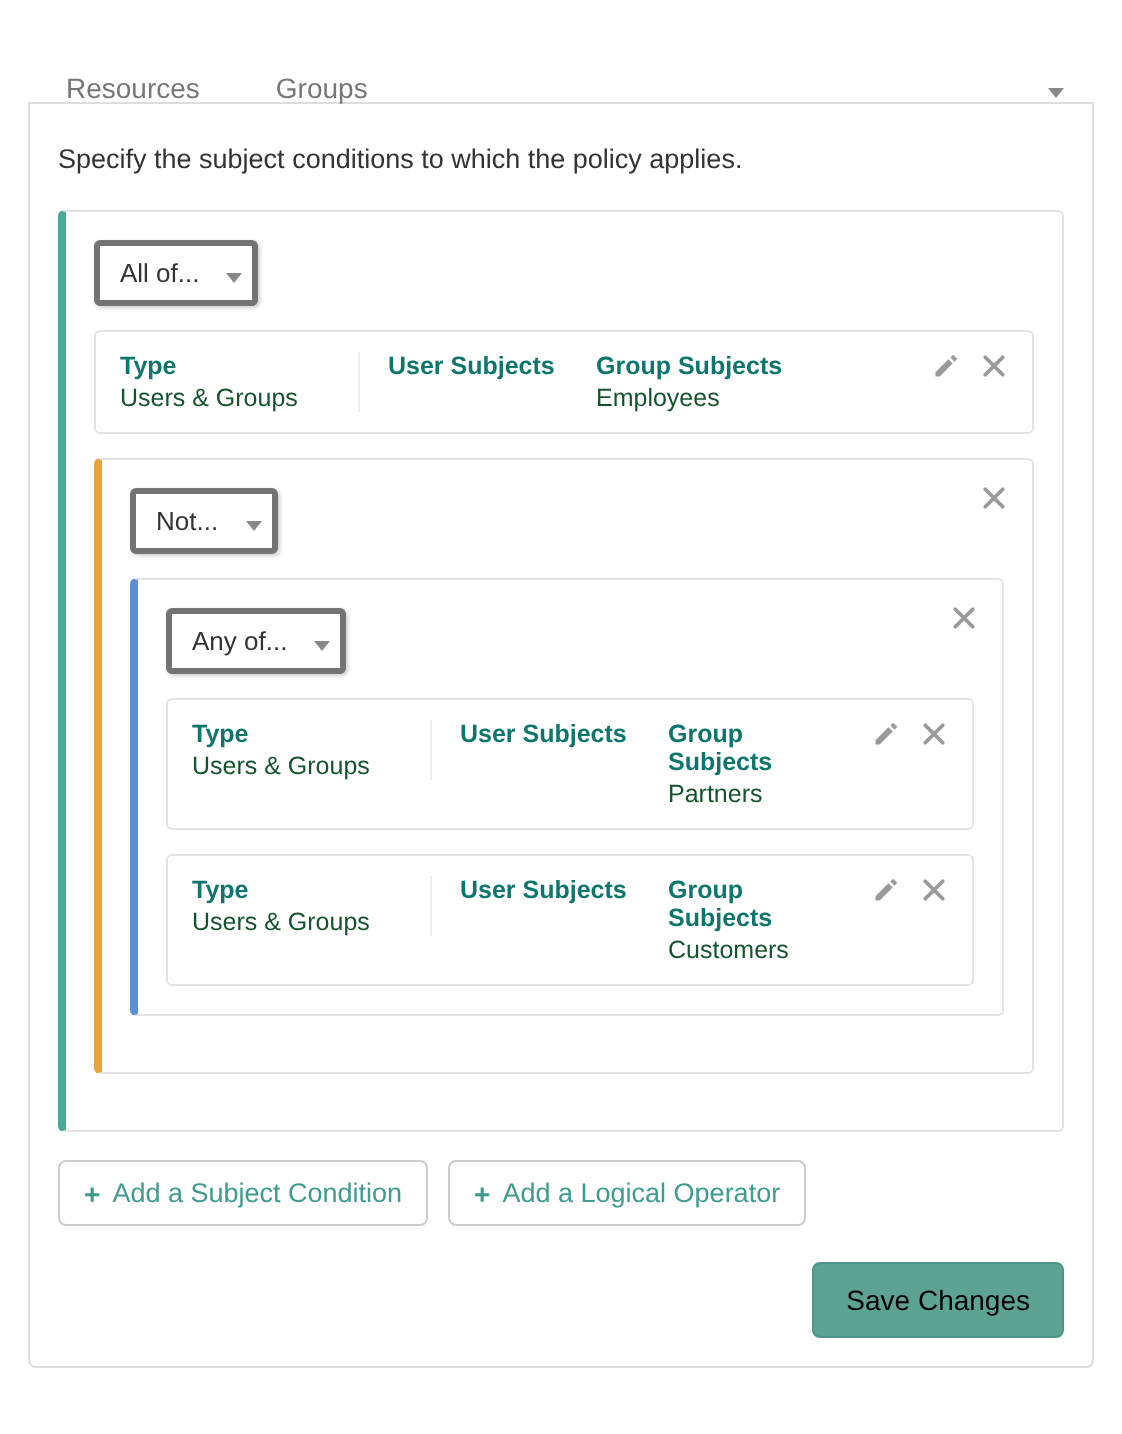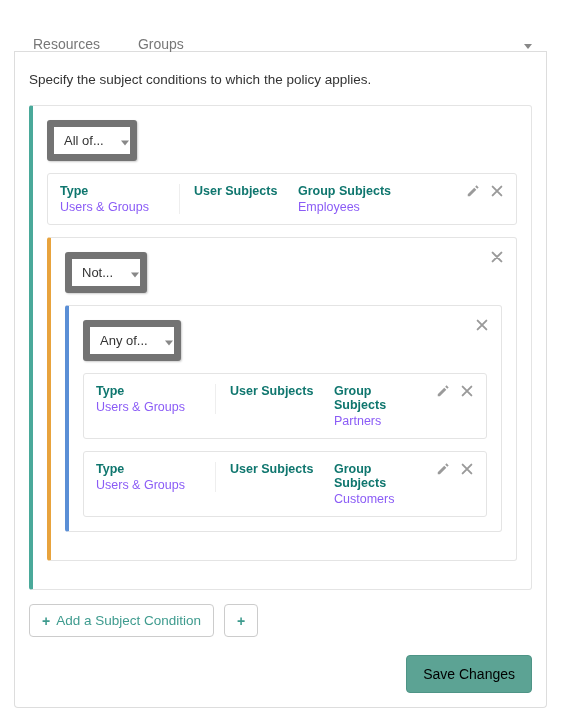--- a/index.html
+++ b/index.html
@@ -80,21 +80,21 @@
     margin-bottom: 12px;
   }
   .op-select-wrap {
     position: relative;
     display: inline-block;
   }
   .op-select {
     appearance: none;
     -webkit-appearance: none;
     background: #fff;
-    border: 7px solid #737373;
+    border: 3px solid #737373;
     border-radius: 3px;
     padding: 6px 26px 6px 10px;
     font-size: 13px;
     color: #333;
     box-shadow: 1px 1px 2px rgba(0,0,0,0.2);
     cursor: pointer;
   }
   .op-select-caret {
     position: absolute;
     right: 8px;
@@ -121,21 +121,21 @@
     margin-bottom: 12px;
   }
   .subject-row:last-child { margin-bottom: 0; }
   .col {
     padding-right: 14px;
   }
   .col.type  { flex: 0 0 120px; border-right: 1px solid #eee; margin-right: 14px; }
   .col.users { flex: 0 0 104px; }
   .col.groups{ flex: 1 1 auto; }
   .col .h { font-weight: 700; font-size: 12.5px; color: #0f766e; }
-  .col .v { font-size: 12.5px; color: #8b5cf6; margin-top: 2px; }
+  .col .v { font-size: 12.5px; color: #14532d; margin-top: 2px; }
   .row-actions {
     margin-left: auto;
     display: flex;
     align-items: center;
     gap: 10px;
     color: #9a9a9a;
   }
   .icon-btn { cursor: pointer; font-size: 15px; color: #9a9a9a; }
 
   .nested { margin-top: 4px; }
@@ -320,19 +320,20 @@
     </div>
   </div>
 
   <div class="add-row">
     <button class="btn-outline">
       <span class="plus">+</span>
       <span>Add a Subject Condition</span>
     </button>
     <button class="btn-outline">
       <span class="plus">+</span>
+      <span>Add a Logical Operator</span>
     </button>
   </div>
 
   <div class="save-row">
     <button class="btn-primary">Save Changes</button>
   </div>
 </div>
 
 </body></html>

